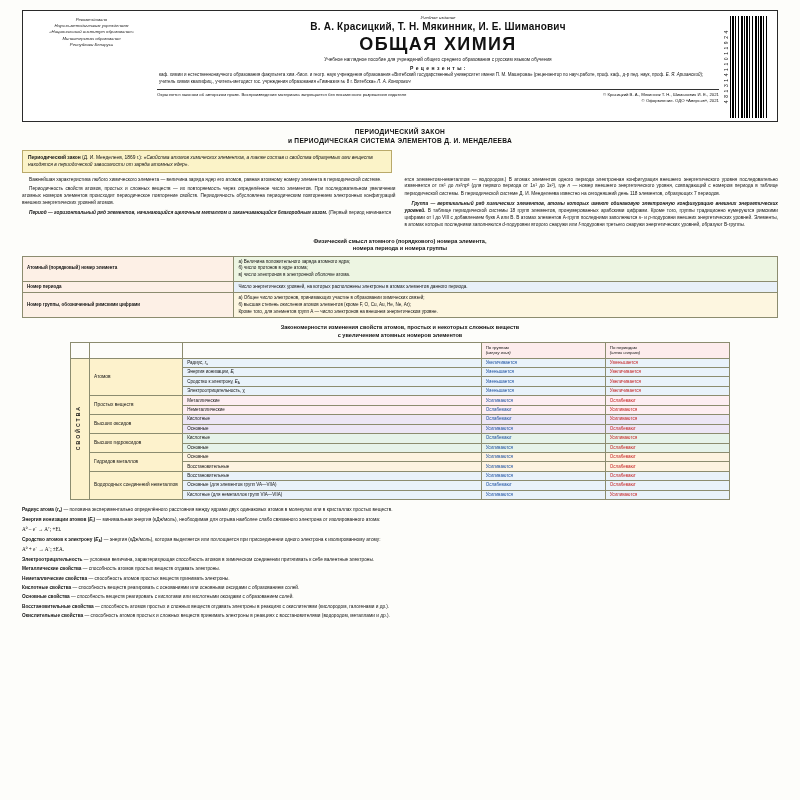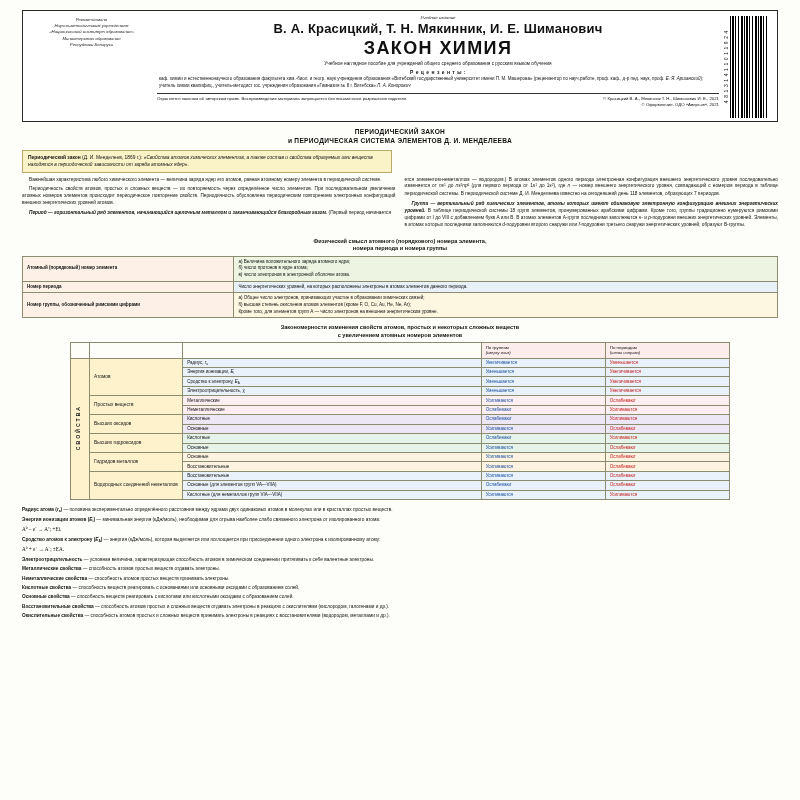--- a/index.html
+++ b/index.html
@@ -38,21 +38,21 @@
     color: #1a1a1a;
   }
   .hdr-center { margin-left: 128px; text-align: center; }
   .uchebnoe {
     font-style: italic;
     font-size: 4.4px;
     margin-bottom: 1px;
   }
   .authors {
     font-weight: bold;
-    font-size: 13px;
+    font-size: 10px;
     letter-spacing: .2px;
     margin-bottom: 2px;
   }
   .title {
     font-weight: bold;
     font-size: 18px;
     letter-spacing: 1.4px;
     margin: 1px 0 2px 0;
   }
   .subtitle {
@@ -243,21 +243,21 @@
       <div>Рекомендовано</div>
       <div>Научно-методическим учреждением</div>
       <div>«Национальный институт образования»</div>
       <div>Министерства образования</div>
       <div>Республики Беларусь</div>
     </div>
 
     <div class="hdr-center">
       <div class="uchebnoe">Учебное издание</div>
       <div class="authors">В. А. Красицкий, Т. Н. Мякинник, И. Е. Шиманович</div>
-      <div class="title">ЗАКОН ХИМИЯ</div>
+      <div class="title">ОБЩАЯ ХИМИЯ</div>
       <div class="subtitle">Учебное наглядное пособие для учреждений общего среднего образования с русским языком обучения</div>
       <div class="recensent-head">Р е ц е н з е н т ы :</div>
       <div class="recensent-body">
         каф. химии и естественнонаучного образования факультета хим.-биол. и геогр. наук учреждения образования «Витебский
         государственный университет имени П. М. Машерова» (рецензентор по науч.работе, проф. каф., д-р пед. наук, проф. <i class="it">Е. Я. Аршанский</i>);
         учитель химии квалифиц., учитель-методист гос. учреждения образования «Гимназия № 8 г. Витебска» <i class="it">Л. А. Конорович</i>
       </div>
       <div class="hdr-rule"></div>
       <div class="hdr-bottom">
         <div class="hdr-bottom-left">Охраняется законом об авторском праве. Воспроизведение материала запрещается без письменного разрешения издателя</div>

